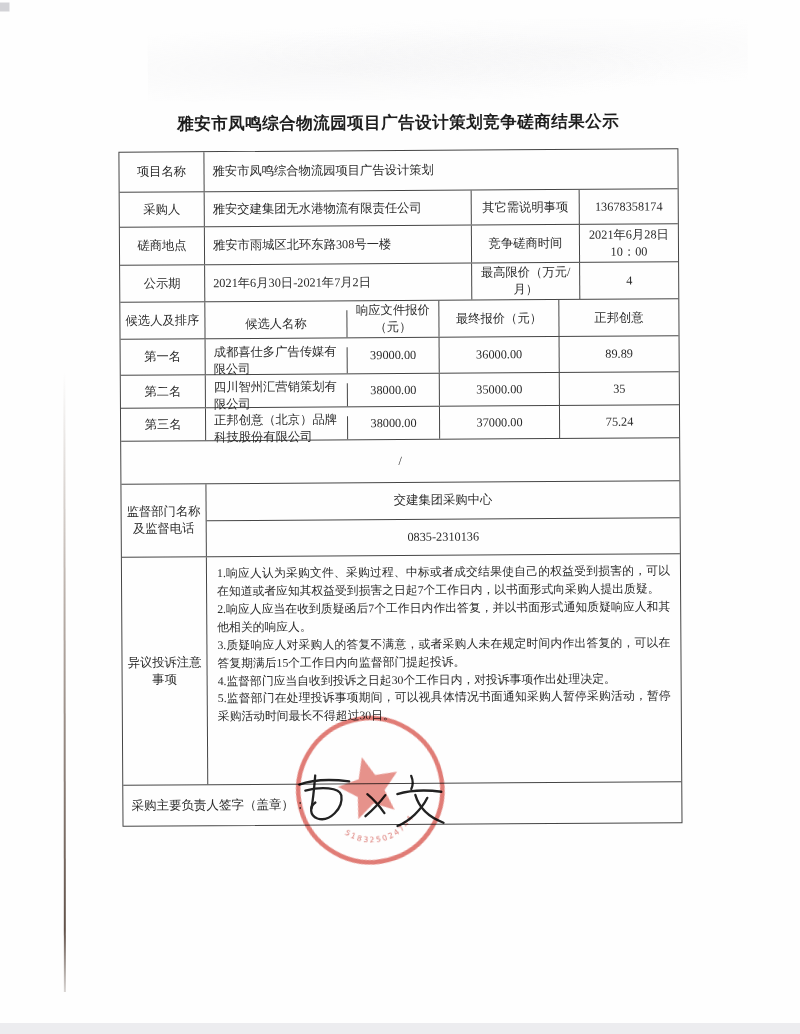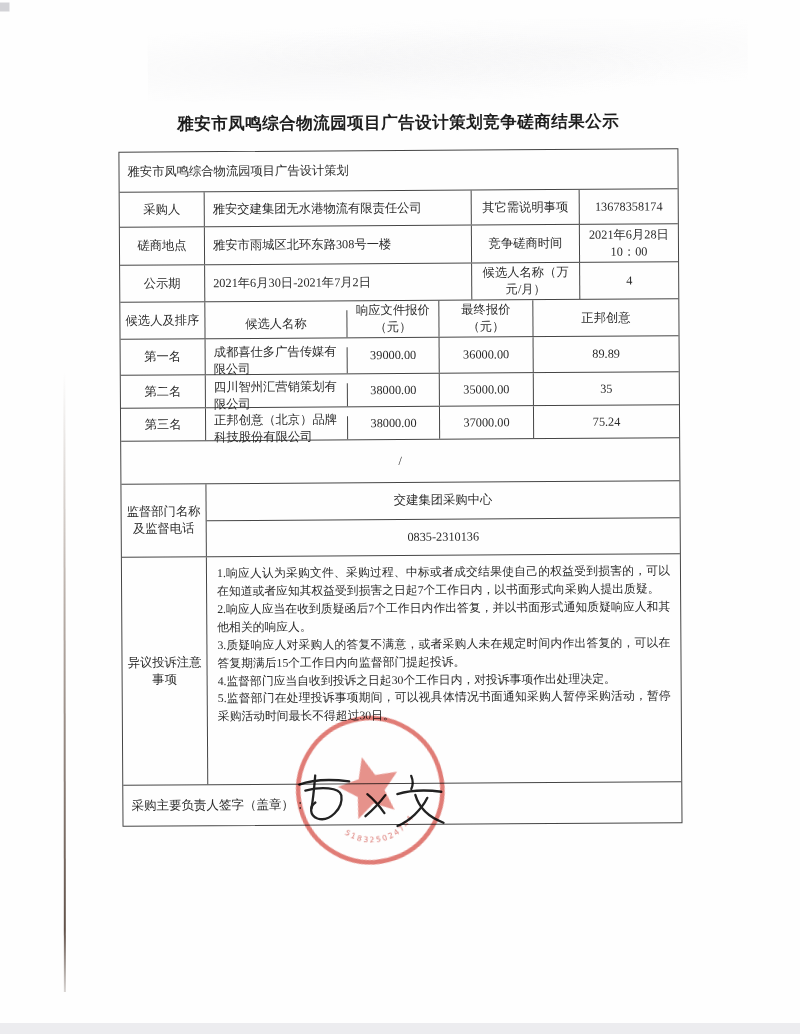--- a/index.html
+++ b/index.html
@@ -31,21 +31,21 @@
     text-align:center;font-size:12.3px;line-height:1.35;padding:2px 4px;color:#2b2b2b;}
   .cell:last-child{border-right:none;}
   .cell.left{justify-content:flex-start;text-align:left;padding:2px 8px;}
   .c-label{width:85px;flex:0 0 auto;}
   .c-val{width:267px;flex:0 0 auto;}
   .c-lab2{width:108px;flex:0 0 auto;}
   .c-val2{flex:1;}
   .k1{width:85px;flex:0 0 auto;}
   .k2{width:142px;flex:0 0 auto;margin-top:9px;}
   .k3{width:92px;flex:0 0 auto;}
-  .k4{width:94px;flex:0 0 auto;}
+  .k4{width:120px;flex:0 0 auto;}
   .k5{flex:1;}
   .h40{height:40px;} .h35{height:35px;} .h38{height:38px;} .h37{height:37px;}
   .h36{height:36px;} .h33{height:33px;} .h43{height:43px;} .h73{height:73px;}
   .h228{height:228px;} .hsig{height:40px;}
   .subcol{flex:1;display:flex;flex-direction:column;}
   .subrow{flex:1;border-bottom:1.4px solid #454545;display:flex;align-items:center;justify-content:center;font-size:12.3px;}
   .subrow:last-child{border-bottom:none;}
   .objection-body{flex:1;display:block;padding:8px 10px;font-size:11.8px;line-height:1.52;text-align:justify;}
   .objection-body div{margin:0;}
   .sig-row .cell{justify-content:flex-start;text-align:left;padding-left:8px;font-size:12.5px;}
@@ -60,41 +60,42 @@
 <div class="scan-wrap">
 
   <div class="corner-mark"></div>
   <div class="haze"></div>
 
   <div class="doc-title">雅安市凤鸣综合物流园项目广告设计策划竞争磋商结果公示</div>
 
   <div class="tbl">
 
     <div class="row h40">
+      <div class="cell c-label">项目名称</div>
       <div class="cell left c-val2">雅安市凤鸣综合物流园项目广告设计策划</div>
     </div>
 
     <div class="row h35">
       <div class="cell c-label">采购人</div>
       <div class="cell left c-val">雅安交建集团无水港物流有限责任公司</div>
       <div class="cell c-lab2">其它需说明事项</div>
       <div class="cell c-val2">13678358174</div>
     </div>
 
     <div class="row h38">
       <div class="cell c-label">磋商地点</div>
       <div class="cell left c-val">雅安市雨城区北环东路308号一楼</div>
       <div class="cell c-lab2">竞争磋商时间</div>
       <div class="cell c-val2">2021年6月28日 10：00</div>
     </div>
 
     <div class="row h37">
       <div class="cell c-label">公示期</div>
       <div class="cell left c-val">2021年6月30日-2021年7月2日</div>
-      <div class="cell c-lab2">候选人名称（万元/月）</div>
+      <div class="cell c-lab2">最高限价（万元/月）</div>
       <div class="cell c-val2">4</div>
     </div>
 
     <div class="row h37">
       <div class="cell k1">候选人及排序</div>
       <div class="cell k2">候选人名称</div>
       <div class="cell k3">响应文件报价（元）</div>
       <div class="cell k4">最终报价（元）</div>
       <div class="cell k5">正邦创意</div>
     </div>

